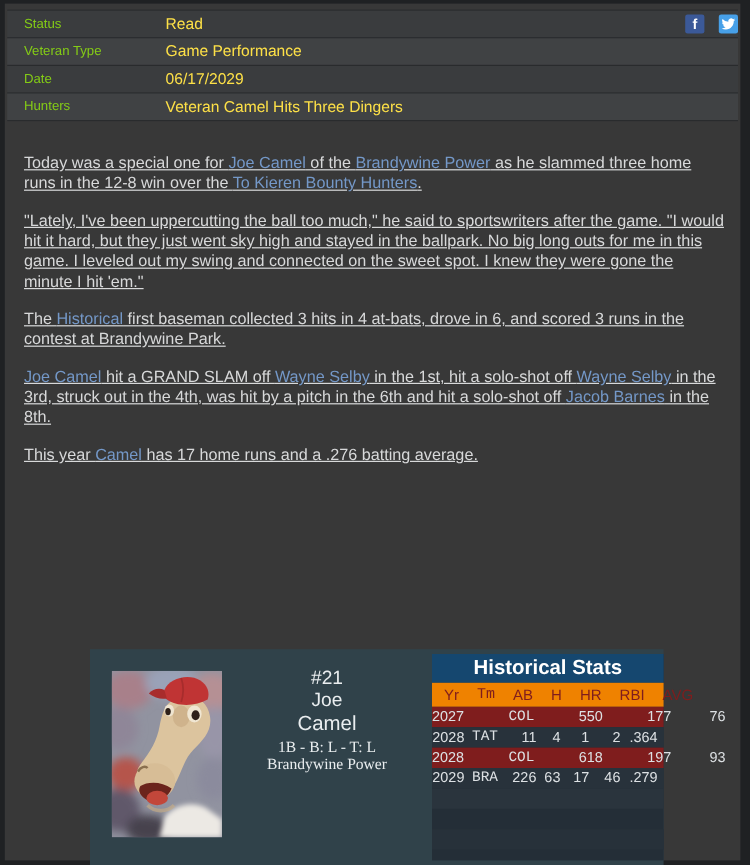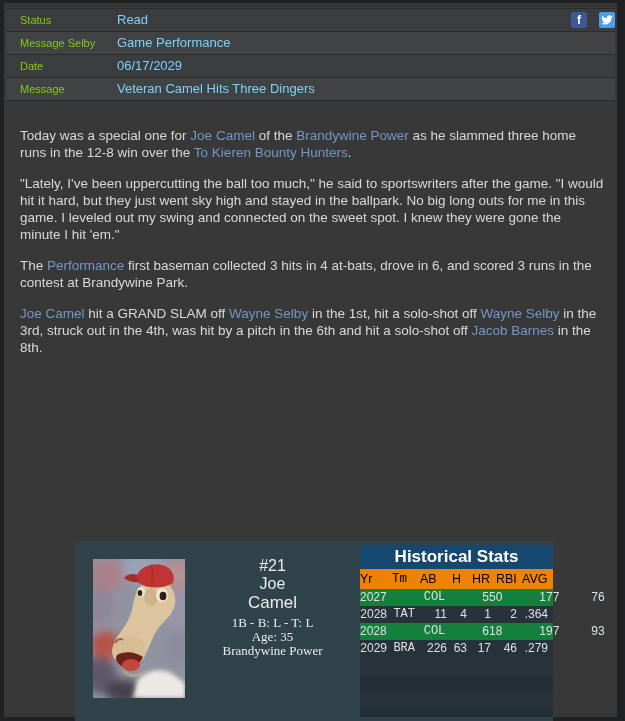--- a/index.html
+++ b/index.html
@@ -9,52 +9,52 @@
     font-family:"Liberation Sans", sans-serif;
   }
   .content{position:absolute;left:4px;top:3px;width:613px;height:714px;background:#383838;}
 
   
   .meta{position:absolute;left:2px;top:5px;width:609px;border-top:1px solid #2a2c2e;}
   .meta-row{position:relative;height:22px;border-bottom:1px solid #292b2d;}
   .meta-row.odd{background:#3a3c3e;}
   .meta-row.even{background:#404244;}
   .meta-label{position:absolute;left:14px;top:0;line-height:22px;font-size:11px;color:#84cc16;}
-  .meta-value{position:absolute;left:111px;top:0;line-height:22px;font-size:13px;color:#7dd3fc;}
+  .meta-value{position:absolute;left:132px;top:0;line-height:22px;font-size:13px;color:#fde047;}
   .fb{position:absolute;right:28px;top:3px;width:16px;height:16px;background:#3b5998;border-radius:2px;
       color:#fff;font-weight:bold;font-size:12px;text-align:center;line-height:17px;cursor:pointer;}
   .tw{position:absolute;right:0px;top:3px;width:16px;height:16px;background:#47a0e8;border-radius:2px;cursor:pointer;}
   .tw svg{display:block;margin:2px auto 0 auto;}
 
   
   .article{position:absolute;left:16px;top:124px;width:584px;color:#d8d9da;}
-  .article p{margin:0 0 14px 0;font-size:13.5px;line-height:17px;}
+  .article p{margin:0 0 14px 0;font-size:13.5px;line-height:17px;text-decoration:underline;}
   .lnk{color:#7498c8;cursor:pointer;}
 
   
   .player-card{position:absolute;left:71px;top:538px;width:478px;height:184px;background:#30424a;
                box-shadow:inset 0 -3px 0 rgba(255,255,255,0.05);}
   .photo{position:absolute;left:18px;top:18px;width:92px;height:139px;overflow:hidden;}
   .bio-text{position:absolute;left:110px;top:16px;width:175px;text-align:center;color:#e9edef;}
   .bio-big{font-size:16px;line-height:18px;}
   .bio-ln{font-size:17px;line-height:19px;}
   .bio-sm{font-size:13px;line-height:14px;font-family:Liberation Serif, serif;}
   .bio-sm.first{margin-top:4px;}
 
   
   .stats{position:absolute;left:285px;top:4px;width:193px;height:172px;background:#242e37;}
   .stats-title{height:24px;line-height:24px;background:#15476f;color:#ffffff;font-weight:bold;
                font-size:17px;text-align:center;}
   .stats-head{display:flex;height:20px;background:#ef8200;}
-  .stats-head div{line-height:20px;color:#000000;font-size:12.5px;text-align:left;
-                  padding-right:5px;box-sizing:border-box;}
+  .stats-head div{line-height:20px;color:#7f1d1d;font-size:12.5px;text-align:left;
+                  padding-right:5px;box-sizing:border-box;margin-left:10px;}
   .stats-row{display:flex;height:17px;}
   .stats-row div{line-height:17px;color:#dde1e4;font-size:12px;text-align:right;
                  padding-right:5px;box-sizing:border-box;}
-  .stats-row.odd{background:#15803d;gap:32px;}
+  .stats-row.odd{background:#7f1d1d;gap:32px;}
   .stats-row.even{background:#28323b;}
   .cellw div:nth-child(1){width:32px;}
   .cellw div:nth-child(2){width:28px;font-family:Liberation Mono, monospace;}
   .cellw div:nth-child(3){width:32px;}
   .cellw div:nth-child(4){width:20px;}
   .cellw div:nth-child(5){width:24px;}
   .cellw div:nth-child(6){width:26px;}
   .cellw div:nth-child(7){width:31px;}
   .stripe{position:absolute;left:0;width:193px;height:17px;}
   .stripe.s1{top:112px;background:#2a343d;}
@@ -70,38 +70,39 @@
       <span class="meta-label">Status</span>
       <span class="meta-value">Read</span>
       <span class="fb">f</span>
       <span class="tw">
         <svg width="12" height="12" viewBox="0 0 24 24">
           <path fill="#ffffff" d="M23.4 4.8a9.2 9.2 0 0 1-2.7.8 4.7 4.7 0 0 0 2.1-2.6c-.9.6-1.9 1-3 1.2a4.6 4.6 0 0 0-7.9 4.2A13.2 13.2 0 0 1 2.3 3.6a4.6 4.6 0 0 0 1.4 6.2c-.7 0-1.5-.2-2.1-.6v.1c0 2.2 1.6 4.1 3.7 4.5-.7.2-1.4.2-2.1.1a4.6 4.6 0 0 0 4.3 3.2A9.3 9.3 0 0 1 .6 19a13.1 13.1 0 0 0 7.1 2.1c8.5 0 13.2-7 13.2-13.2v-.6c.9-.7 1.7-1.5 2.5-2.5z"></path>
         </svg>
       </span>
     </div>
     <div class="meta-row even">
-      <span class="meta-label">Message Selby</span>
+      <span class="meta-label">Veteran Type</span>
       <span class="meta-value">Game Performance</span>
     </div>
     <div class="meta-row odd">
       <span class="meta-label">Date</span>
       <span class="meta-value">06/17/2029</span>
     </div>
     <div class="meta-row even">
-      <span class="meta-label">Message</span>
+      <span class="meta-label">Hunters</span>
       <span class="meta-value">Veteran Camel Hits Three Dingers</span>
     </div>
   </div>
 
   <div class="article">
       <p><span>Today was a special one for </span><span class="lnk">Joe Camel</span><span> of the </span><span class="lnk">Brandywine Power</span><span> as he slammed three home runs in the 12-8 win over the </span><span class="lnk">To Kieren Bounty Hunters</span><span>.</span></p>
       <p><span>"Lately, I've been uppercutting the ball too much," he said to sportswriters after the game. "I would hit it hard, but they just went sky high and stayed in the ballpark. No big long outs for me in this game. I leveled out my swing and connected on the sweet spot. I knew they were gone the minute I hit 'em."</span></p>
-      <p><span>The </span><span class="lnk">Performance</span><span> first baseman collected 3 hits in 4 at-bats, drove in 6, and scored 3 runs in the contest at Brandywine Park.</span></p>
+      <p><span>The </span><span class="lnk">Historical</span><span> first baseman collected 3 hits in 4 at-bats, drove in 6, and scored 3 runs in the contest at Brandywine Park.</span></p>
       <p><span class="lnk">Joe Camel</span><span> hit a GRAND SLAM off </span><span class="lnk">Wayne Selby</span><span> in the 1st, hit a solo-shot off </span><span class="lnk">Wayne Selby</span><span> in the 3rd, struck out in the 4th, was hit by a pitch in the 6th and hit a solo-shot off </span><span class="lnk">Jacob Barnes</span><span> in the 8th.</span></p>
+      <p><span>This year </span><span class="lnk">Camel</span><span> has 17 home runs and a .276 batting average.</span></p>
     </div>
 
   <div class="player-card">
 
     <div class="photo">
       <svg width="92" height="139" viewBox="0 0 92 139">
         <defs>
           <filter id="b4" x="-50%" y="-50%" width="200%" height="200%">
               <feGaussianBlur stdDeviation="4"></feGaussianBlur>
             </filter>
@@ -137,21 +138,20 @@
         <path d="M44 16 C40 14 34 15 31 19 C36 23 42 24 46 23 Z" fill="#a82c2c"></path>
         <path d="M58 6 C60 12 60 20 58 26" stroke="#9e2a2a" stroke-width="1.5" fill="none" opacity="0.7"></path>
       </svg>
     </div>
 
     <div class="bio-text">
       <div class="bio-big">#21</div>
       <div class="bio-big">Joe</div>
       <div class="bio-ln">Camel</div>
       <div class="bio-sm first">1B - B: L - T: L</div>
-      <div class="bio-sm">Age: 35</div>
       <div class="bio-sm">Brandywine Power</div>
     </div>
 
     <div class="stats">
       <div class="stats-title">Historical Stats</div>
       <div class="stats-head cellw">
           <div>Yr</div>
           <div>Tm</div>
           <div>AB</div>
           <div>H</div>

